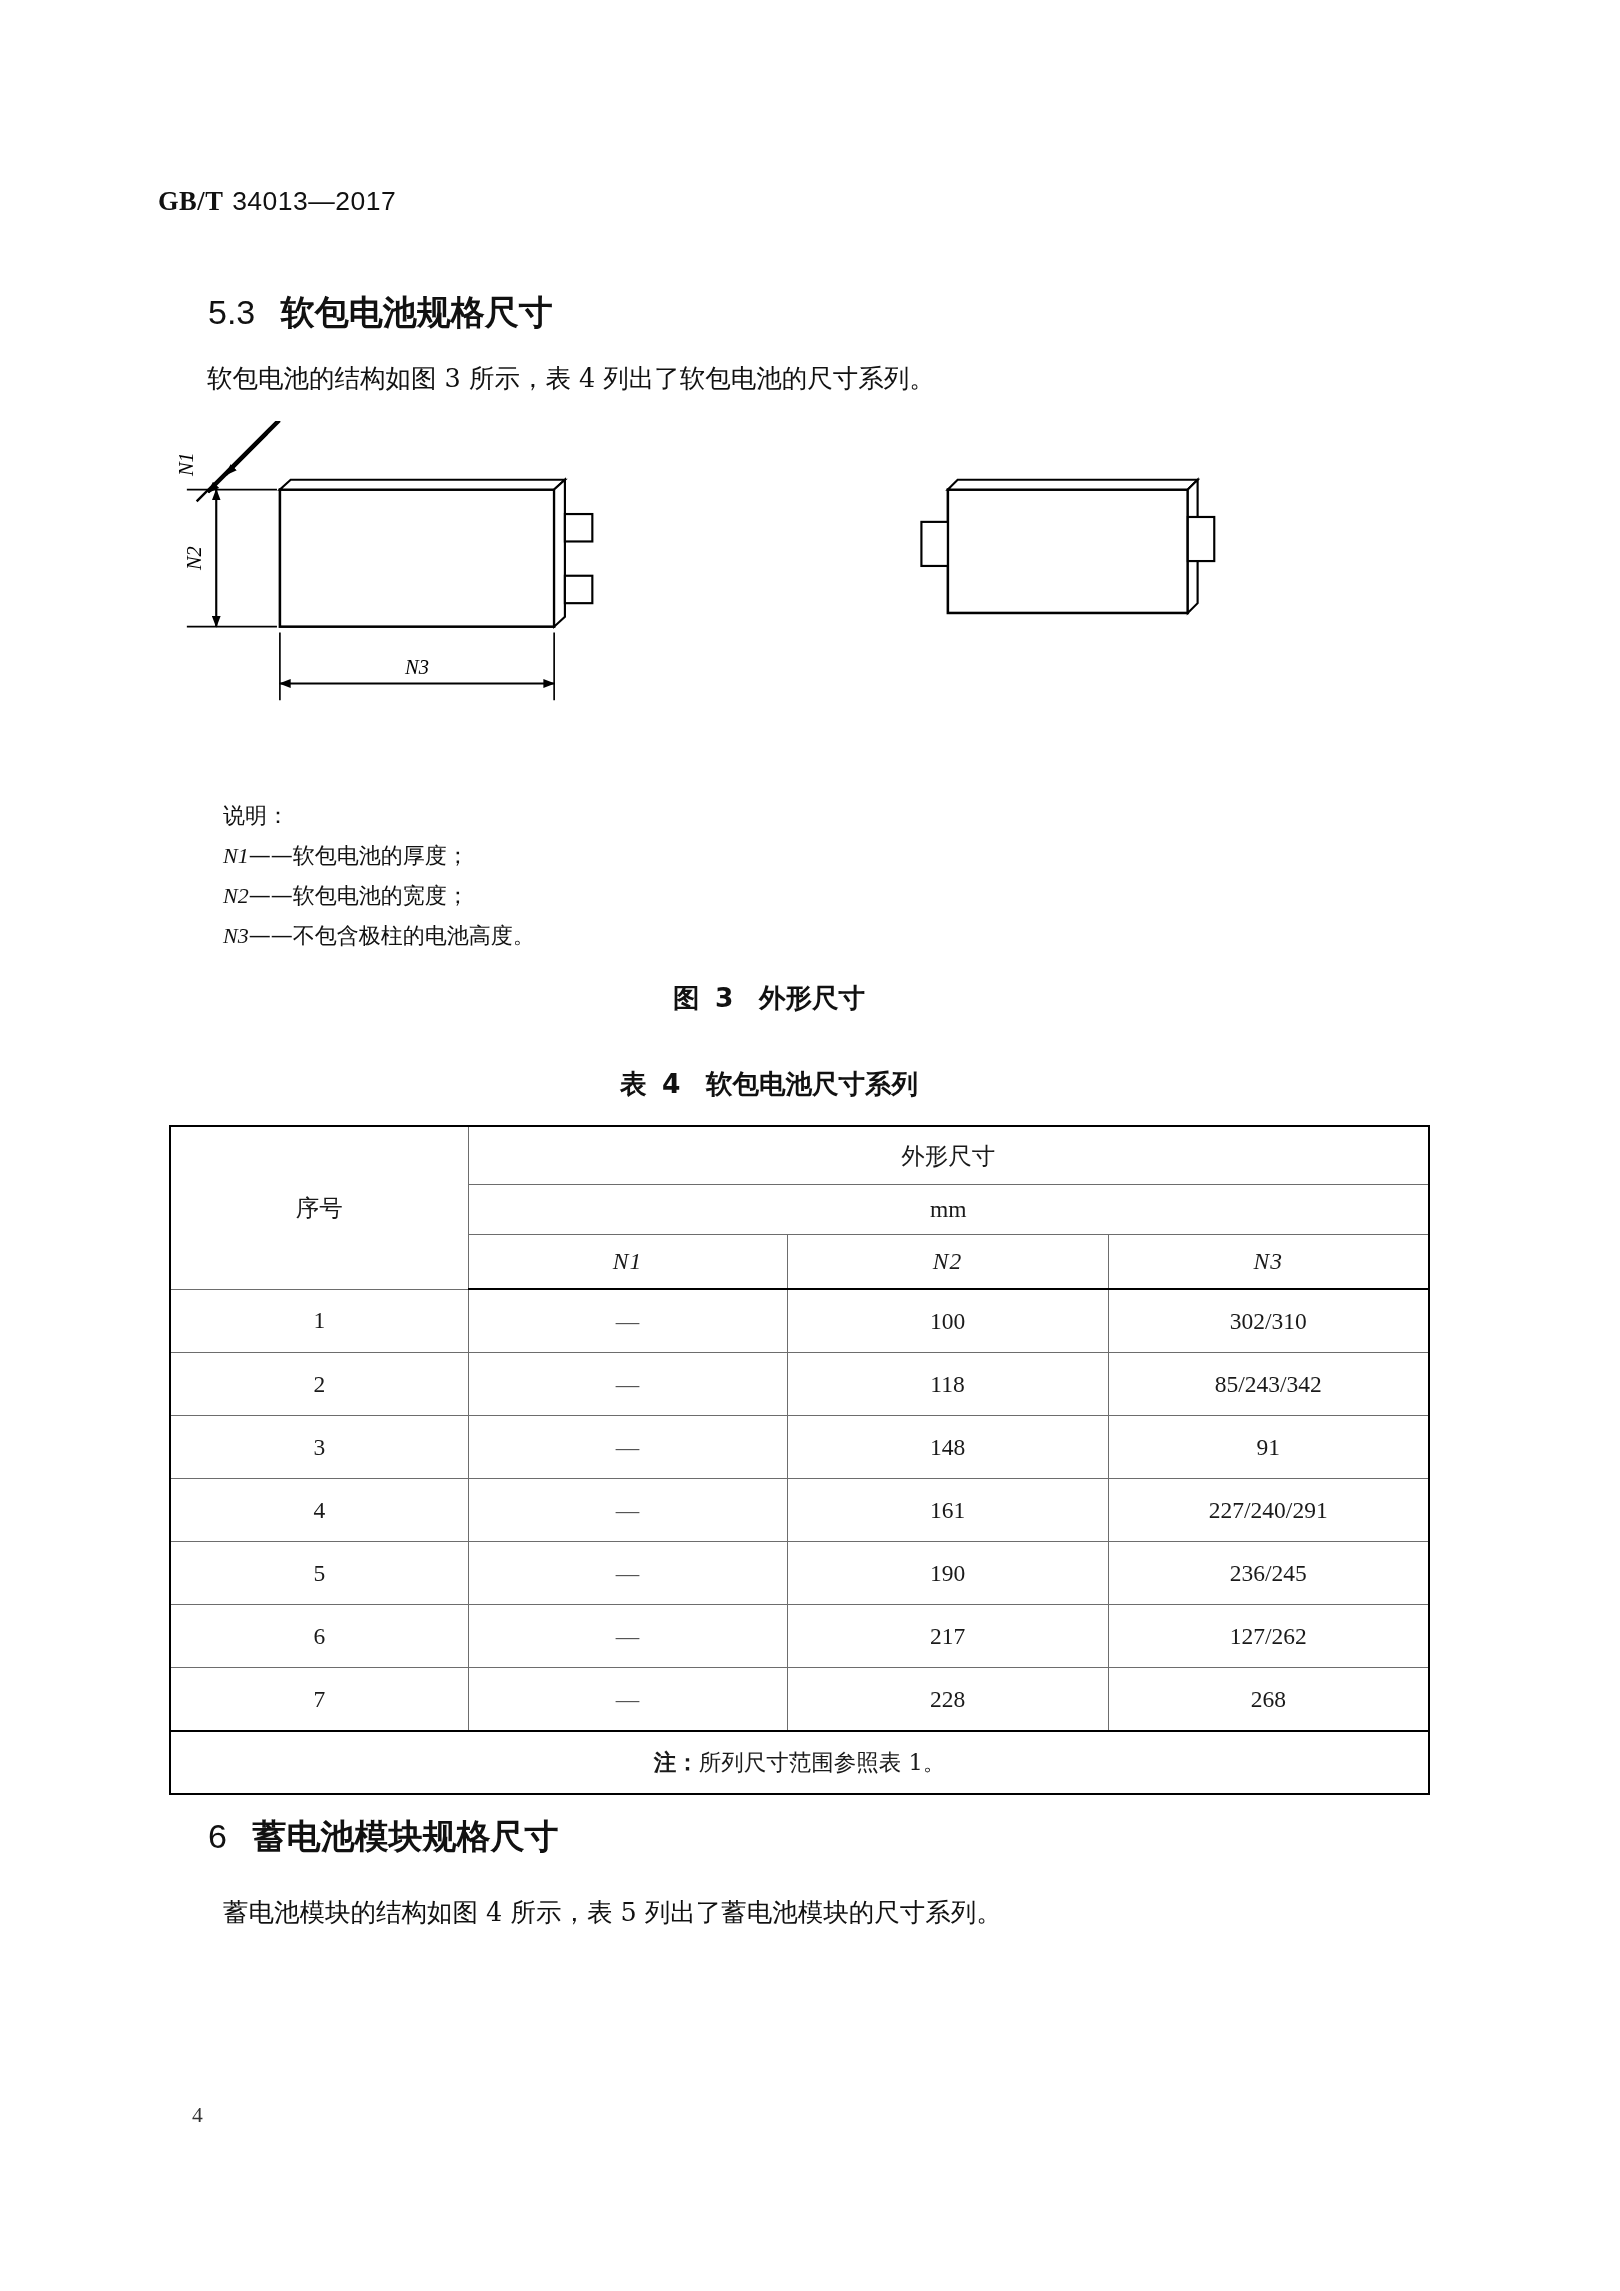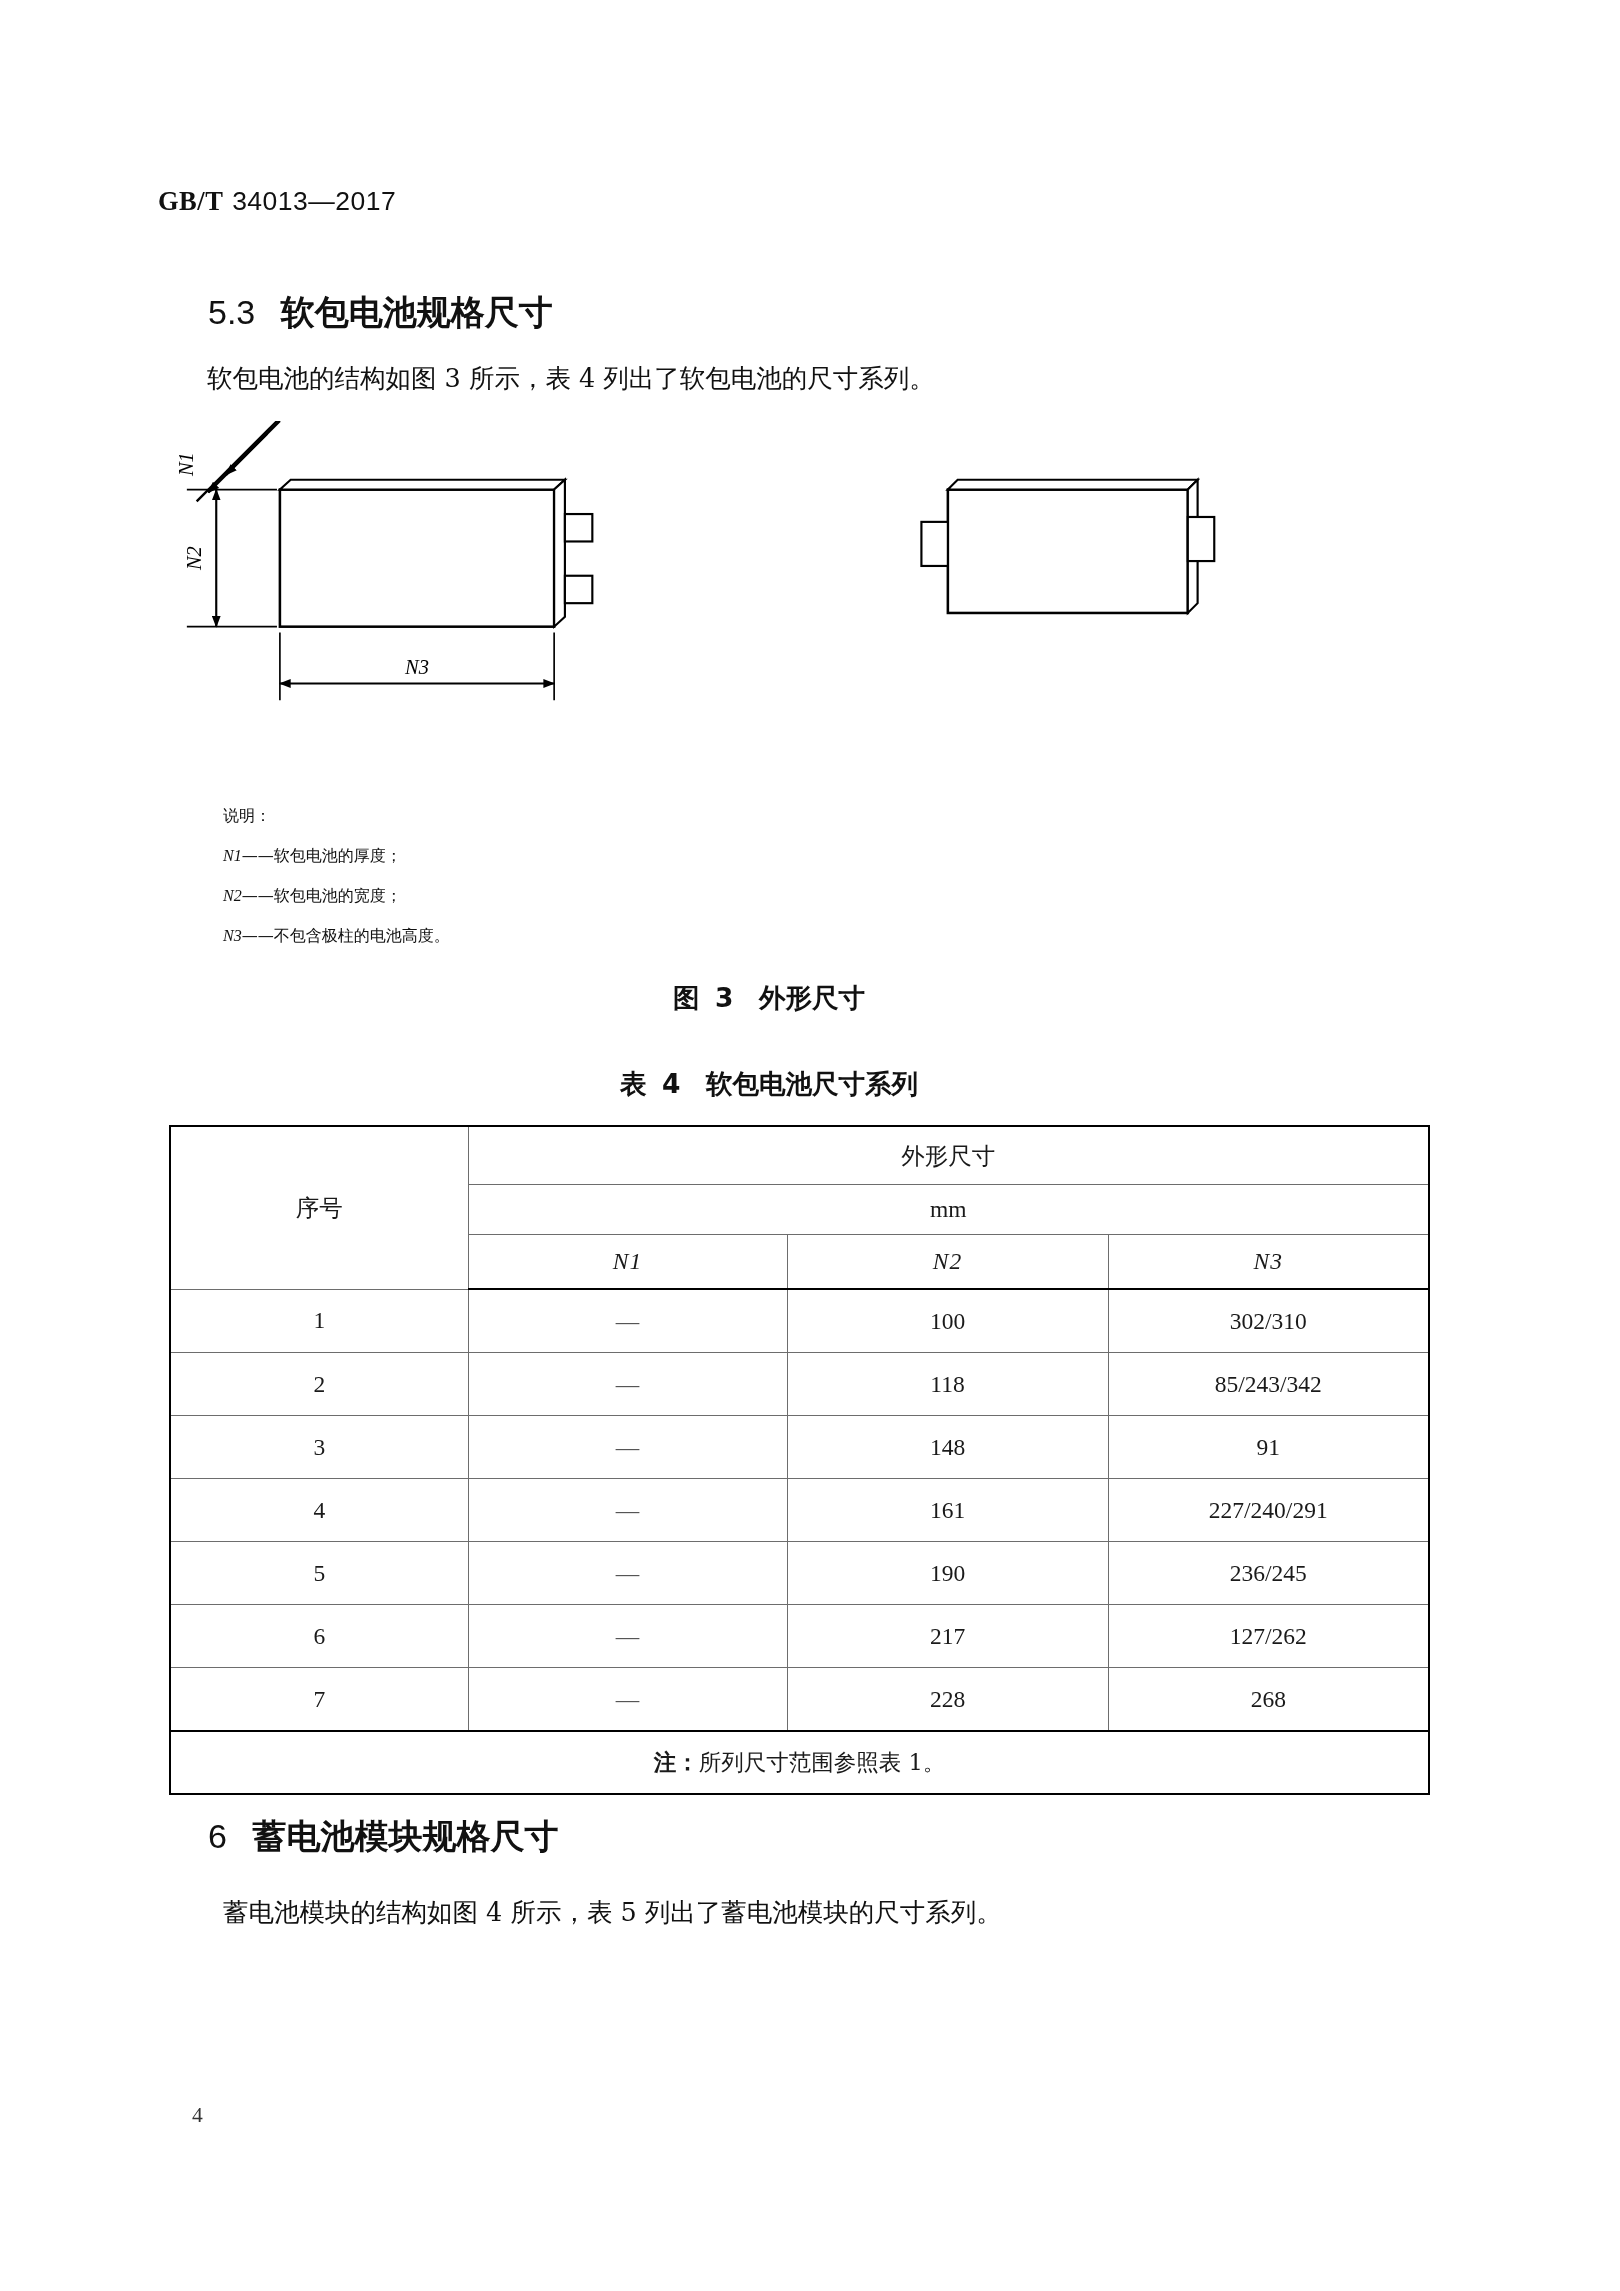--- a/index.html
+++ b/index.html
@@ -95,21 +95,21 @@
   }
   #caption-a { left: 439px; }
   #caption-b { left: 811px; }
 
   
   .legend-block {
     position: absolute;
     left: 223px;
     top: 796px;
     font-family: "DejaVu Serif", "Liberation Serif", serif;
-    font-size: 16px;
+    font-size: 22px;
     line-height: 40px;
   }
   .legend-line { white-space: nowrap; }
   .legend-line .sym {
     font-family: "Liberation Serif", "DejaVu Serif", serif;
     font-style: italic;
   }
 
   
   .center-title {

